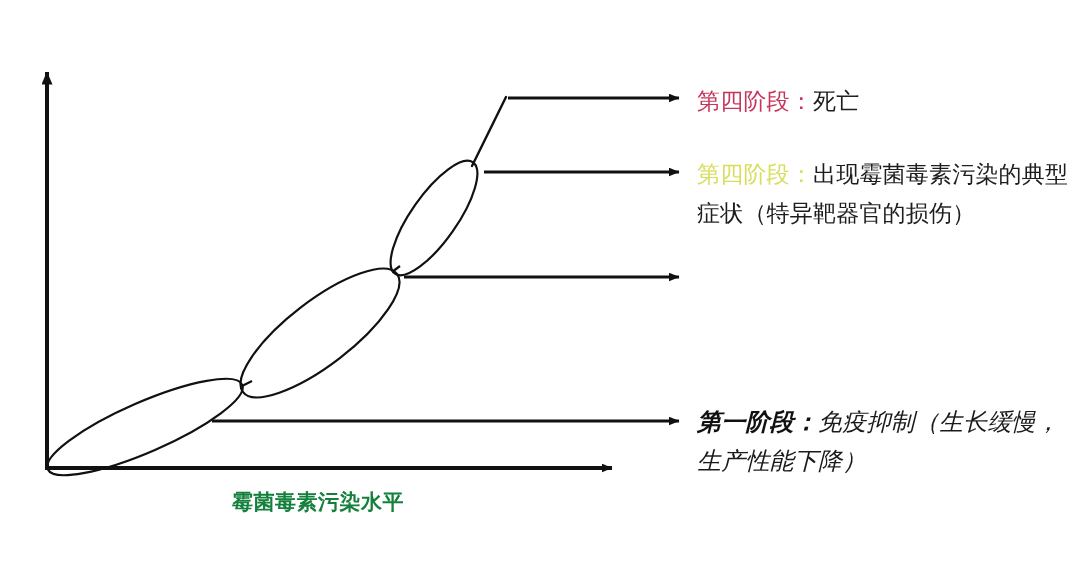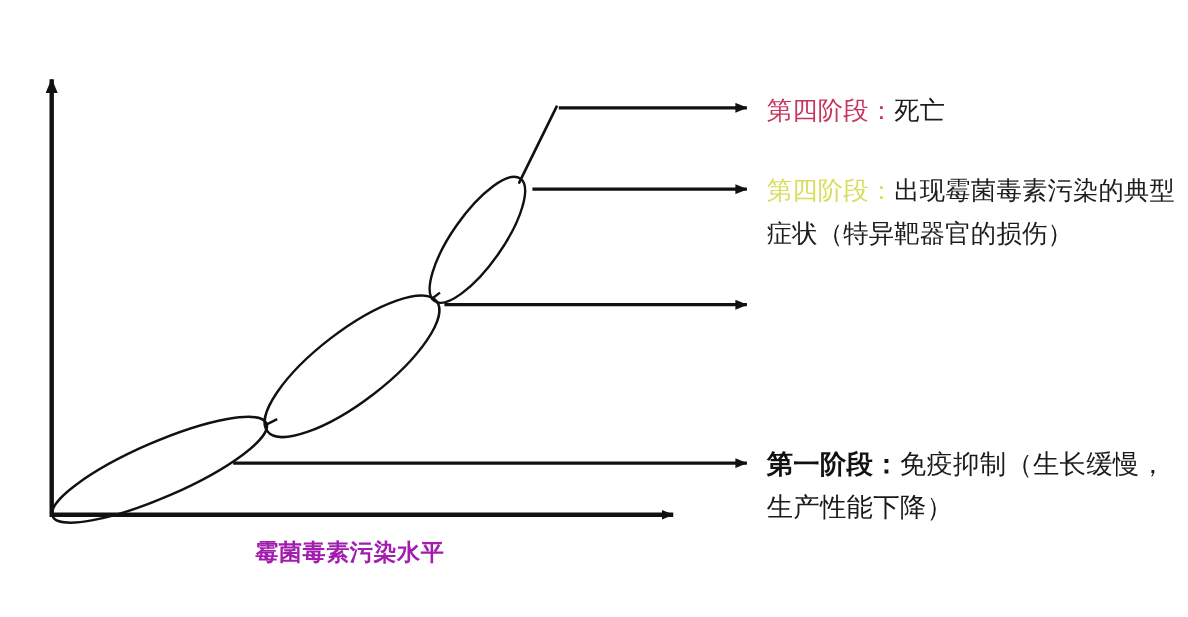--- a/index.html
+++ b/index.html
@@ -31,21 +31,21 @@
     height: 561px;
   }
   
   .axis-caption {
     position: absolute;
     left: 232px;
     top: 488px;
     font-size: 21px;
     font-weight: bold;
     letter-spacing: 0.5px;
-    color: #a21caf;
+    color: #15803d;
     white-space: nowrap;
   }
   
   .legend {
     position: absolute;
     left: 697px;
     top: 0;
     width: 383px;
     height: 561px;
   }
@@ -67,21 +67,21 @@
   .legend-entry.stage-one .stage-name {
     font-weight: bold;
     color: #111111;
   }
   .legend-entry.stage-one .stage-desc {
     color: #1a1a1a;
   }
   .stage-four { top: 82px; }
   .stage-three { top: 155px; }
   .stage-two  { top: 260px; }
-  .stage-one  { top: 403px; }
+  .stage-one  { top: 403px; font-style: italic; }
 </style>
 </head>
 <body>
 
 <div id="page-root">
 
   <svg class="diagram-svg" viewBox="0 0 700 561" xmlns="http://www.w3.org/2000/svg">
     <defs>
       <marker id="arrowEnd" markerWidth="11" markerHeight="9" refX="10.5" refY="4.5" orient="auto" markerUnits="userSpaceOnUse">
         <path d="M0,0 L11,4.5 L0,9 Z" fill="#111111"></path>

